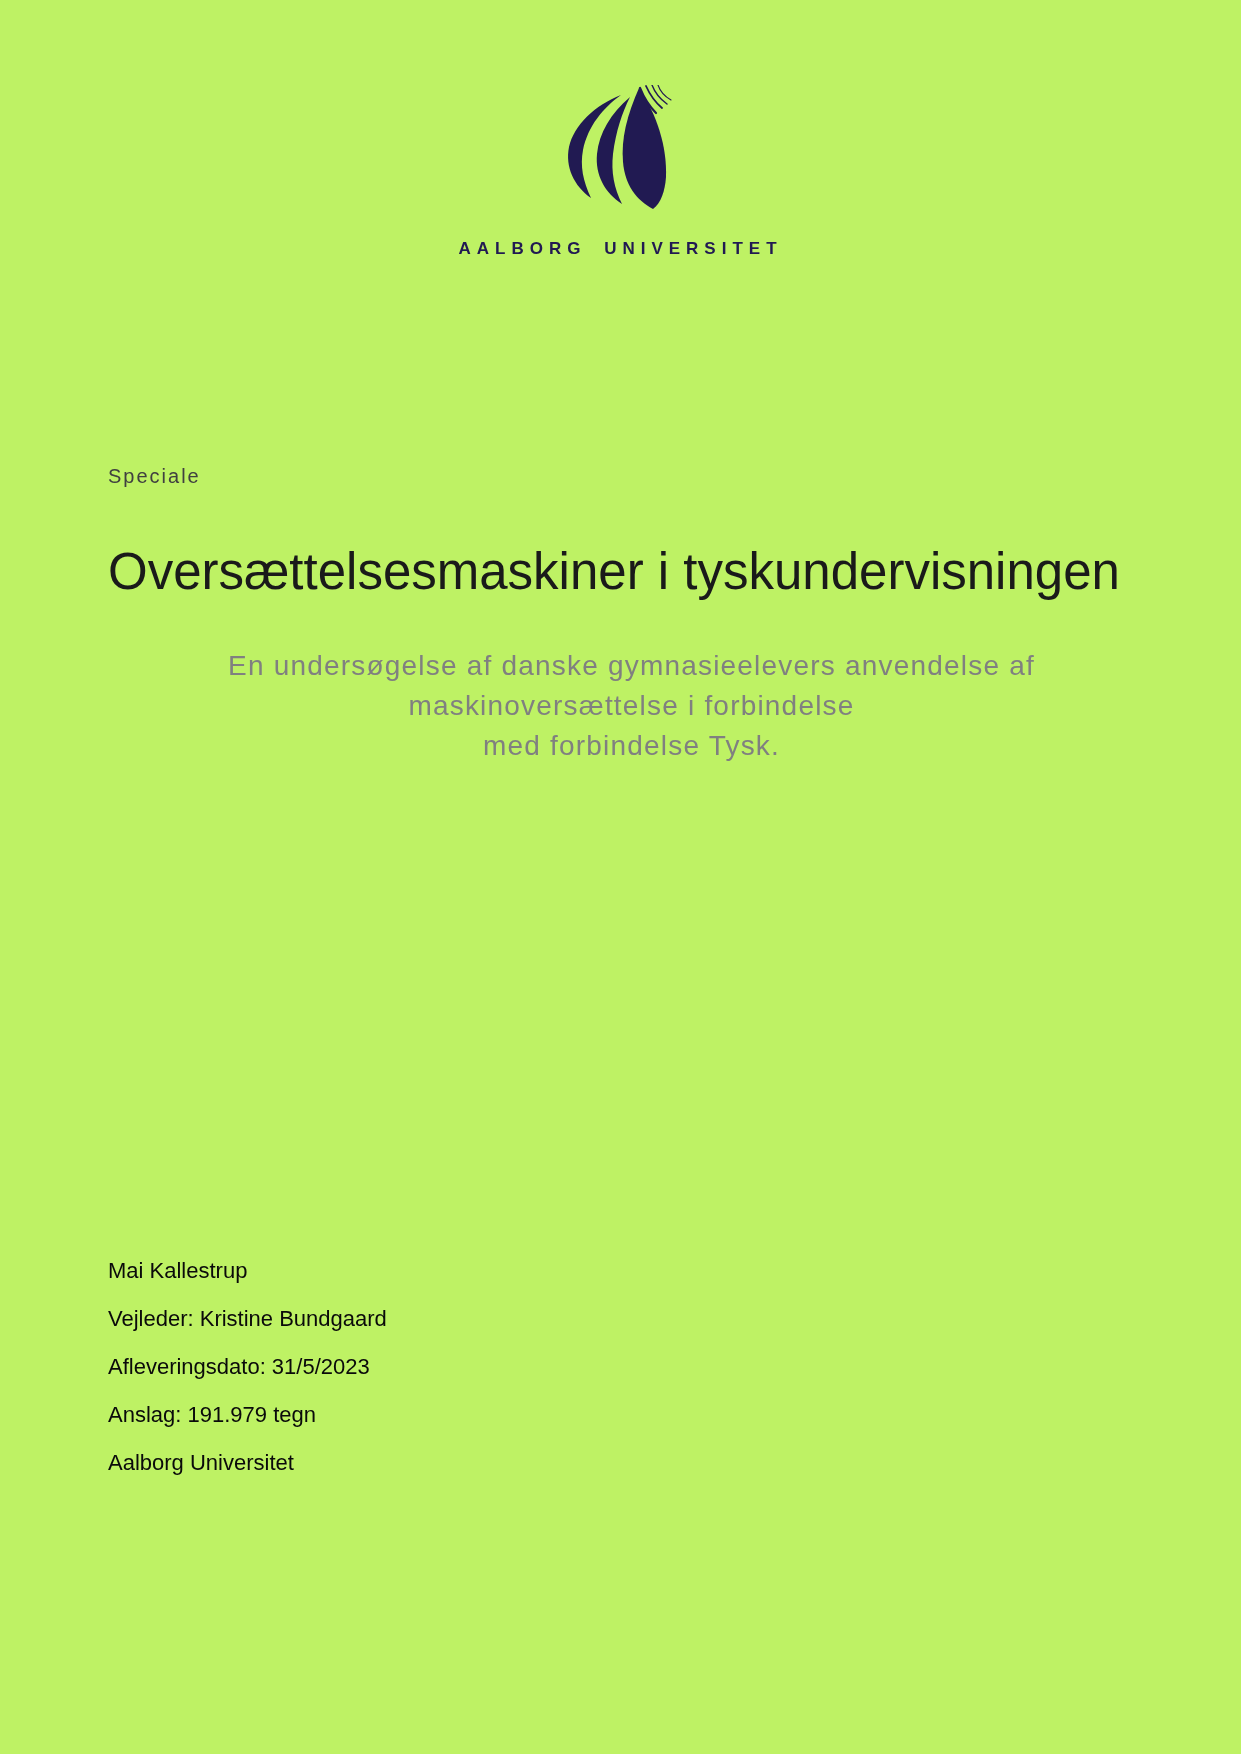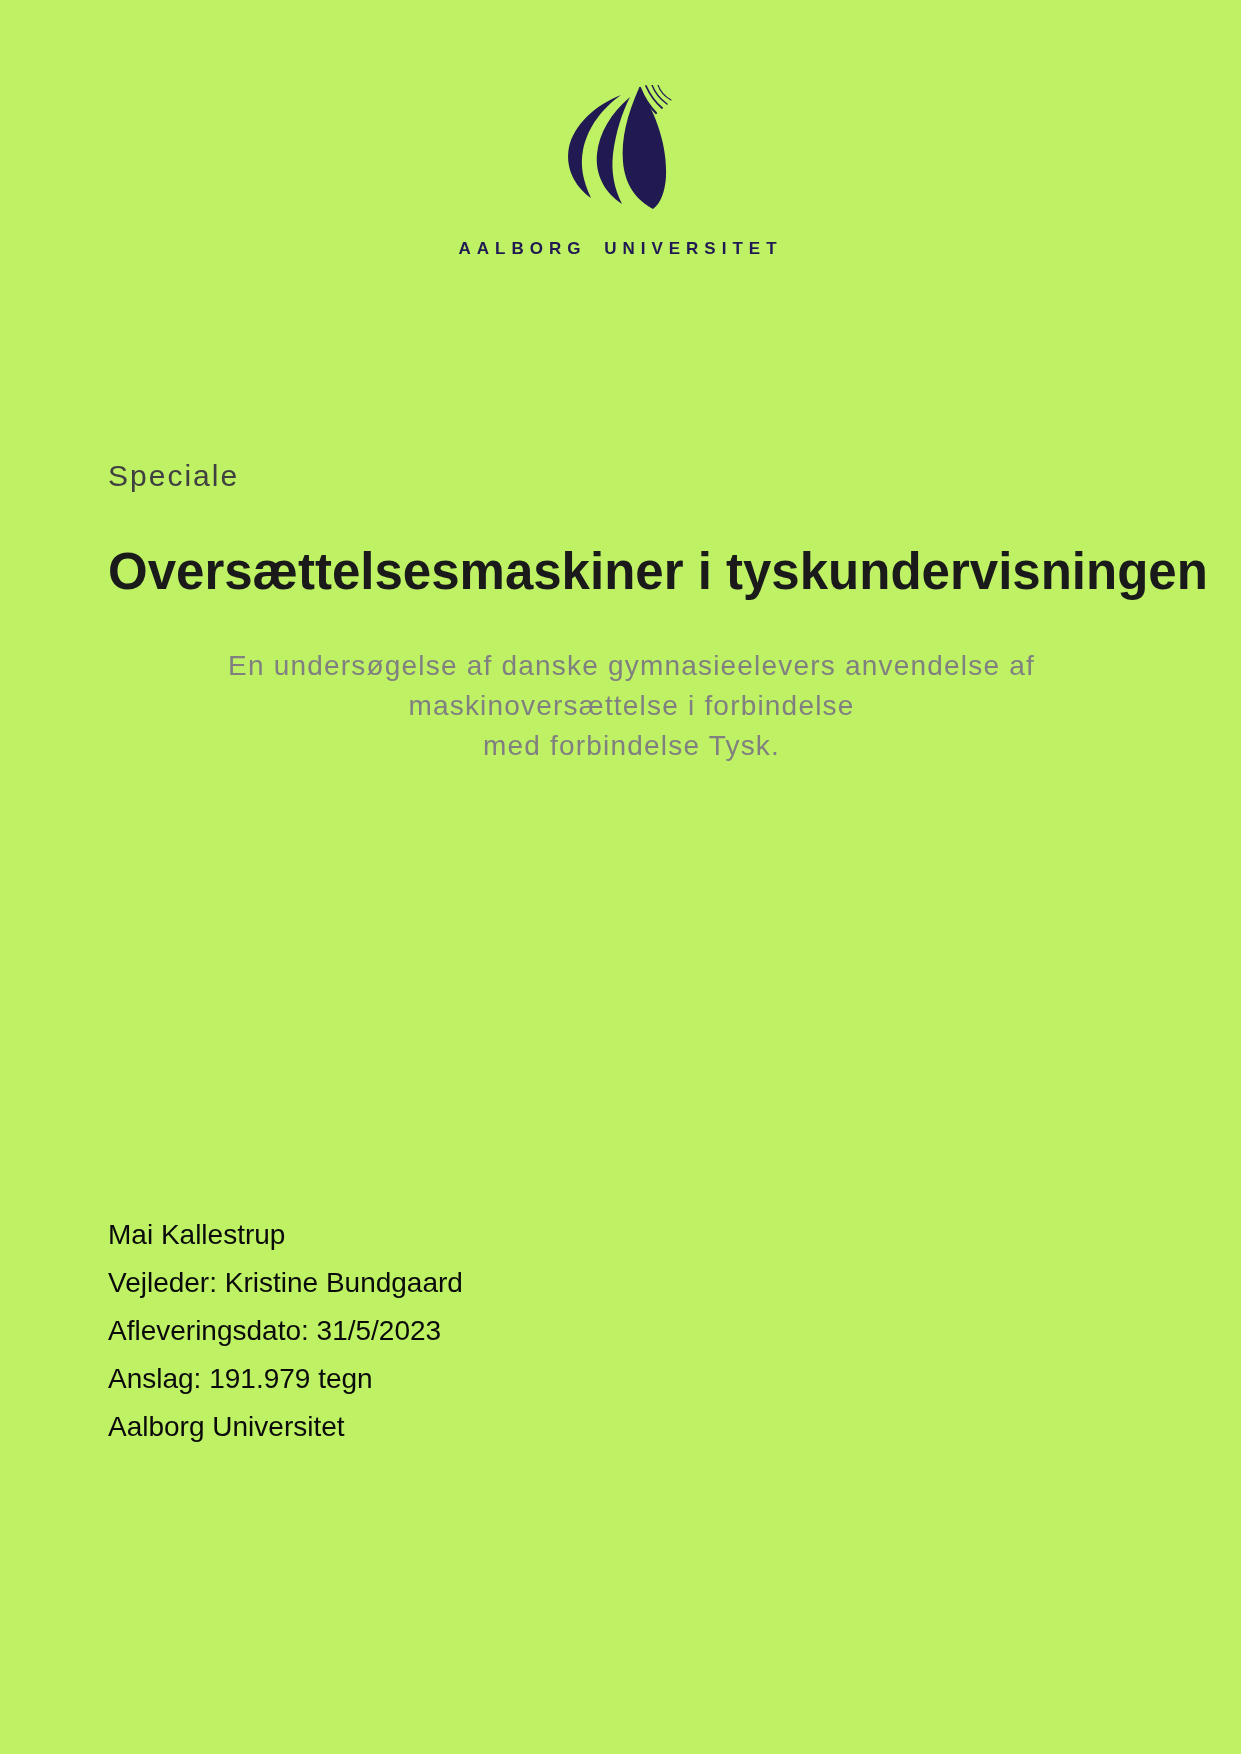--- a/index.html
+++ b/index.html
@@ -37,55 +37,55 @@
     letter-spacing: 6px;
     word-spacing: 7px;
     color: #211a52;
     white-space: nowrap;
   }
   
   .kicker {
     position: absolute;
     top: 458px;
     left: 108px;
-    font-size: 30px;
+    font-size: 20px;
     line-height: 36px;
     letter-spacing: 2px;
     color: #404040;
   }
   .doc-title {
     position: absolute;
     top: 541px;
     left: 108px;
     width: 1025px;
     font-size: 51px;
     line-height: 62px;
-    font-weight: bold;
+    font-weight: normal;
     letter-spacing: 0px;
     color: #1a1a1a;
     white-space: nowrap;
   }
   .doc-subtitle {
     position: absolute;
     top: 646px;
     left: 119px;
     width: 1025px;
     text-align: center;
     font-size: 28px;
     line-height: 40px;
     letter-spacing: 1.2px;
     color: #808080;
   }
   .doc-subtitle .sub-line { display: block; }
   
   .author-block {
     position: absolute;
-    top: 1211px;
+    top: 1247px;
     left: 108px;
-    font-size: 28px;
+    font-size: 22px;
     line-height: 48px;
     color: #0a0a0a;
   }
   .author-line { display: block; }
 </style>
 </head>
 <body>
 
 <div class="page">
 

